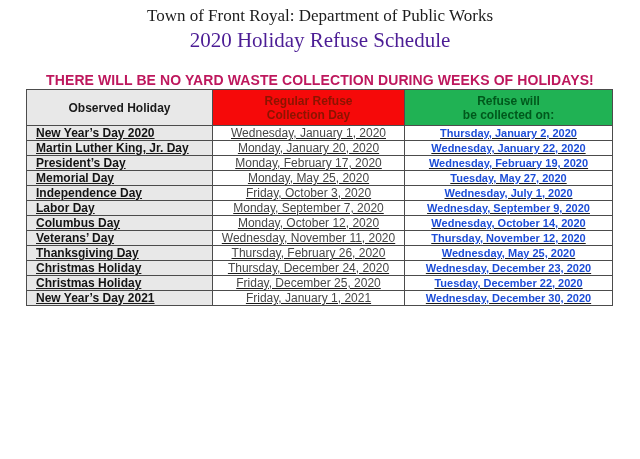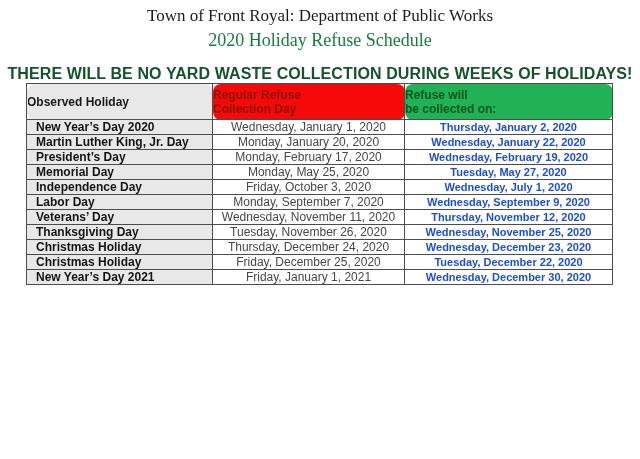--- a/index.html
+++ b/index.html
@@ -22,32 +22,32 @@
   }
   .title-line1 {
     font-family: "Liberation Serif", serif;
     font-size: 17px;
     font-weight: 400;
     line-height: 20px;
     color: #1c1c1c;
   }
   .title-line2 {
     font-family: "Liberation Serif", serif;
-    font-size: 18px;
+    font-size: 21px;
     font-weight: 400;
     line-height: 28px;
-    color: #15803d;
+    color: #4c1d95;
   }
   .warning-line {
-    font-size: 16px;
+    font-size: 14px;
     font-weight: bold;
     line-height: 14px;
-    margin-top: 13px;
+    margin-top: 19px;
     letter-spacing: 0.1px;
-    color: #14532d;
+    color: #be185d;
   }
   .yardwaste-line {
     font-size: 12.5px;
     font-weight: bold;
     line-height: 15px;
     margin-top: 1px;
     color: #111111;
   }
   .yardwaste-line .ends-date { color: var(--ends-date-color, #ed1c24); }
   .yardwaste-line .resumes-date { color: var(--resumes-date-color, #2bb673); margin-left: 4px; }
@@ -62,27 +62,26 @@
   .schedule col.c1 { width: 186px; }
   .schedule col.c2 { width: 192px; }
   .schedule col.c3 { width: 208px; }
   .schedule th, .schedule td {
     border: 1px solid #4c4c4c;
     padding: 0;
     overflow: hidden;
     white-space: nowrap;
   }
   .schedule thead tr { height: 36px; }
-  .schedule tbody tr { height: 14px; }
+  .schedule tbody tr { height: 14px; text-decoration: underline; }
   .schedule th {
     font-size: 12px;
     font-weight: bold;
-    text-align: left;
+    text-align: center;
     line-height: 14px;
-    border-radius: 8px;
   }
   th.observed-header {
     background: var(--holiday-cell-bg, #e8e8e8);
     color: #1a1a1a;
   }
   th.regular-header {
     background: var(--regular-header-bg, #f60909);
     color: var(--regular-header-text, #8b1400);
   }
   th.collected-header {
@@ -173,31 +172,36 @@
       <td class="regular-cell">Friday, October 3, 2020</td>
       <td class="collected-cell">Wednesday, July 1, 2020</td>
     </tr>
 
     <tr>
       <td class="holiday-cell">Labor Day</td>
       <td class="regular-cell">Monday, September 7, 2020</td>
       <td class="collected-cell">Wednesday, September 9, 2020</td>
     </tr>
 
+    <tr>
+      <td class="holiday-cell">Columbus Day</td>
+      <td class="regular-cell">Monday, October 12, 2020</td>
+      <td class="collected-cell">Wednesday, October 14, 2020</td>
+    </tr>
 
     <tr>
       <td class="holiday-cell">Veterans’ Day</td>
       <td class="regular-cell">Wednesday, November 11, 2020</td>
       <td class="collected-cell">Thursday, November 12, 2020</td>
     </tr>
 
     <tr>
       <td class="holiday-cell">Thanksgiving Day</td>
-      <td class="regular-cell">Tuesday, November 26, 2020</td>
-      <td class="collected-cell">Wednesday, November 25, 2020</td>
+      <td class="regular-cell">Thursday, February 26, 2020</td>
+      <td class="collected-cell">Wednesday, May 25, 2020</td>
     </tr>
 
 
     <tr>
       <td class="holiday-cell">Christmas Holiday</td>
       <td class="regular-cell">Thursday, December 24, 2020</td>
       <td class="collected-cell">Wednesday, December 23, 2020</td>
     </tr>
 
     <tr>

